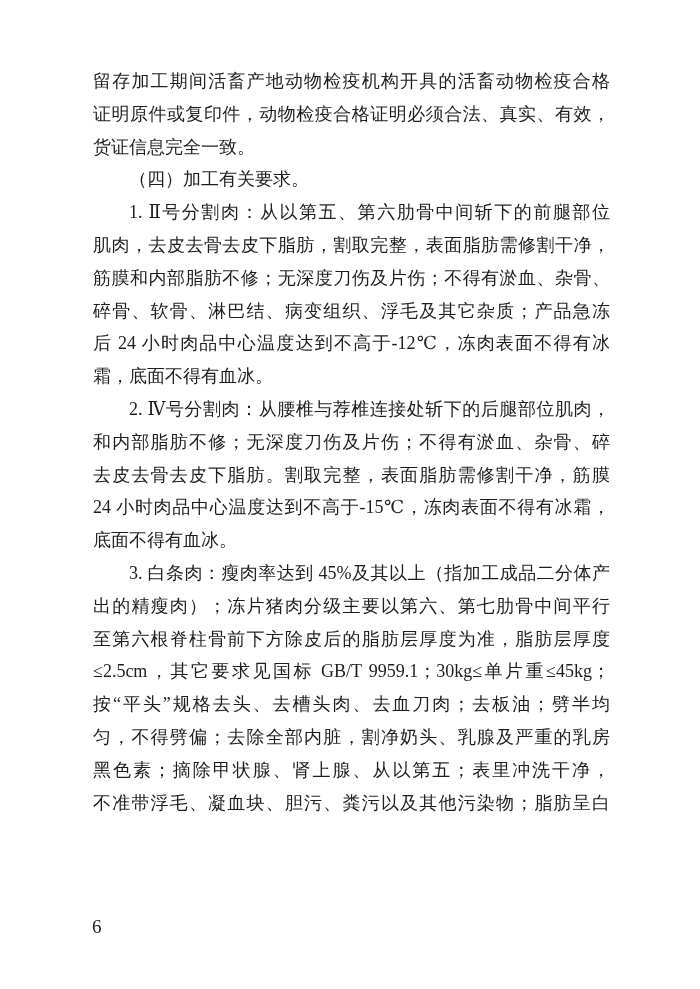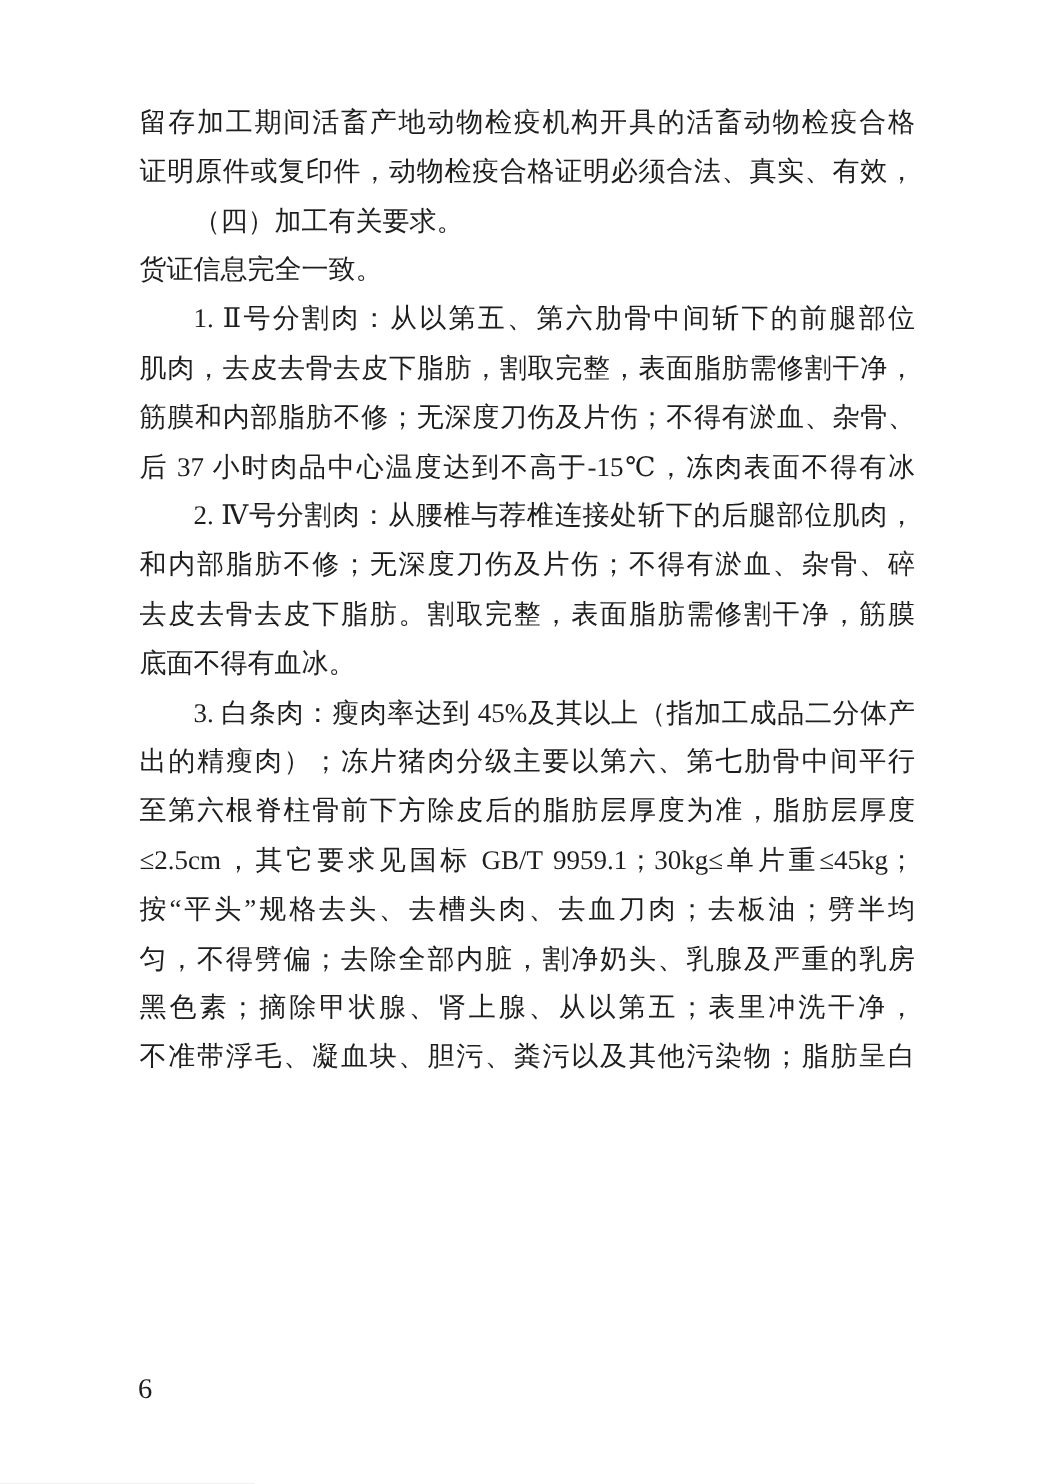--- a/index.html
+++ b/index.html
@@ -46,29 +46,32 @@
     color: #1e1e1e;
   }
 </style>
 </head>
 <body>
 
 <div class="page">
   <div class="content">
       <div class="line">留存加工期间活畜产地动物检疫机构开具的活畜动物检疫合格</div>
       <div class="line">证明原件或复印件，动物检疫合格证明必须合法、真实、有效，</div>
+      <div class="line end">货证信息完全一致。</div>
       <div class="line indent end">（四）加工有关要求。</div>
-      <div class="line end">货证信息完全一致。</div>
       <div class="line indent">1. Ⅱ号分割肉：从以第五、第六肋骨中间斩下的前腿部位</div>
       <div class="line">肌肉，去皮去骨去皮下脂肪，割取完整，表面脂肪需修割干净，</div>
       <div class="line">筋膜和内部脂肪不修；无深度刀伤及片伤；不得有淤血、杂骨、</div>
-      <div class="line">后 37 小时肉品中心温度达到不高于-15℃，冻肉表面不得有冰</div>
+      <div class="line">碎骨、软骨、淋巴结、病变组织、浮毛及其它杂质；产品急冻</div>
+      <div class="line">后 24 小时肉品中心温度达到不高于-12℃，冻肉表面不得有冰</div>
+      <div class="line end">霜，底面不得有血冰。</div>
       <div class="line indent">2. Ⅳ号分割肉：从腰椎与荐椎连接处斩下的后腿部位肌肉，</div>
       <div class="line">和内部脂肪不修；无深度刀伤及片伤；不得有淤血、杂骨、碎</div>
       <div class="line">去皮去骨去皮下脂肪。割取完整，表面脂肪需修割干净，筋膜</div>
+      <div class="line">24 小时肉品中心温度达到不高于-15℃，冻肉表面不得有冰霜，</div>
       <div class="line end">底面不得有血冰。</div>
       <div class="line indent">3. 白条肉：瘦肉率达到 45%及其以上（指加工成品二分体产</div>
       <div class="line">出的精瘦肉）；冻片猪肉分级主要以第六、第七肋骨中间平行</div>
       <div class="line">至第六根脊柱骨前下方除皮后的脂肪层厚度为准，脂肪层厚度</div>
       <div class="line">≤2.5cm，其它要求见国标 GB/T 9959.1；30kg≤单片重≤45kg；</div>
       <div class="line">按“平头”规格去头、去槽头肉、去血刀肉；去板油；劈半均</div>
       <div class="line">匀，不得劈偏；去除全部内脏，割净奶头、乳腺及严重的乳房</div>
       <div class="line">黑色素；摘除甲状腺、肾上腺、从以第五；表里冲洗干净，</div>
       <div class="line">不准带浮毛、凝血块、胆污、粪污以及其他污染物；脂肪呈白</div>
     </div>

